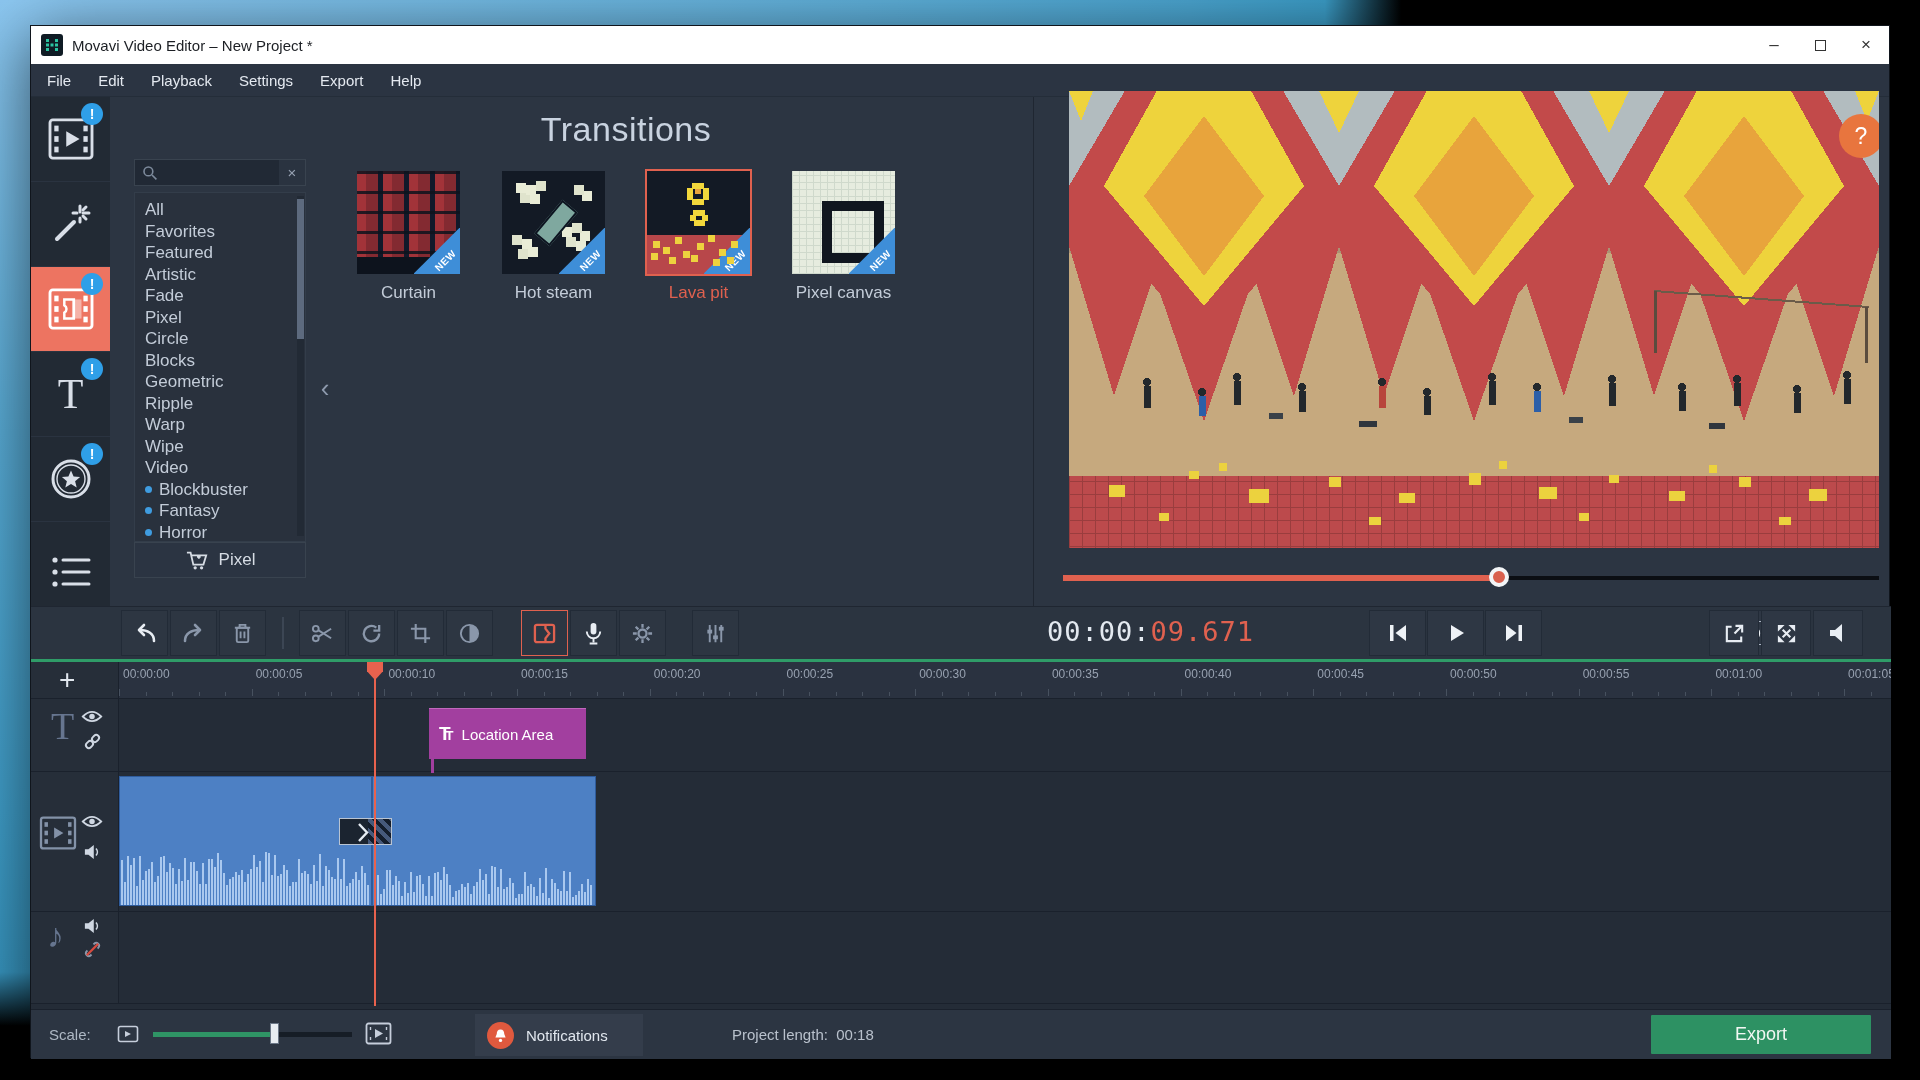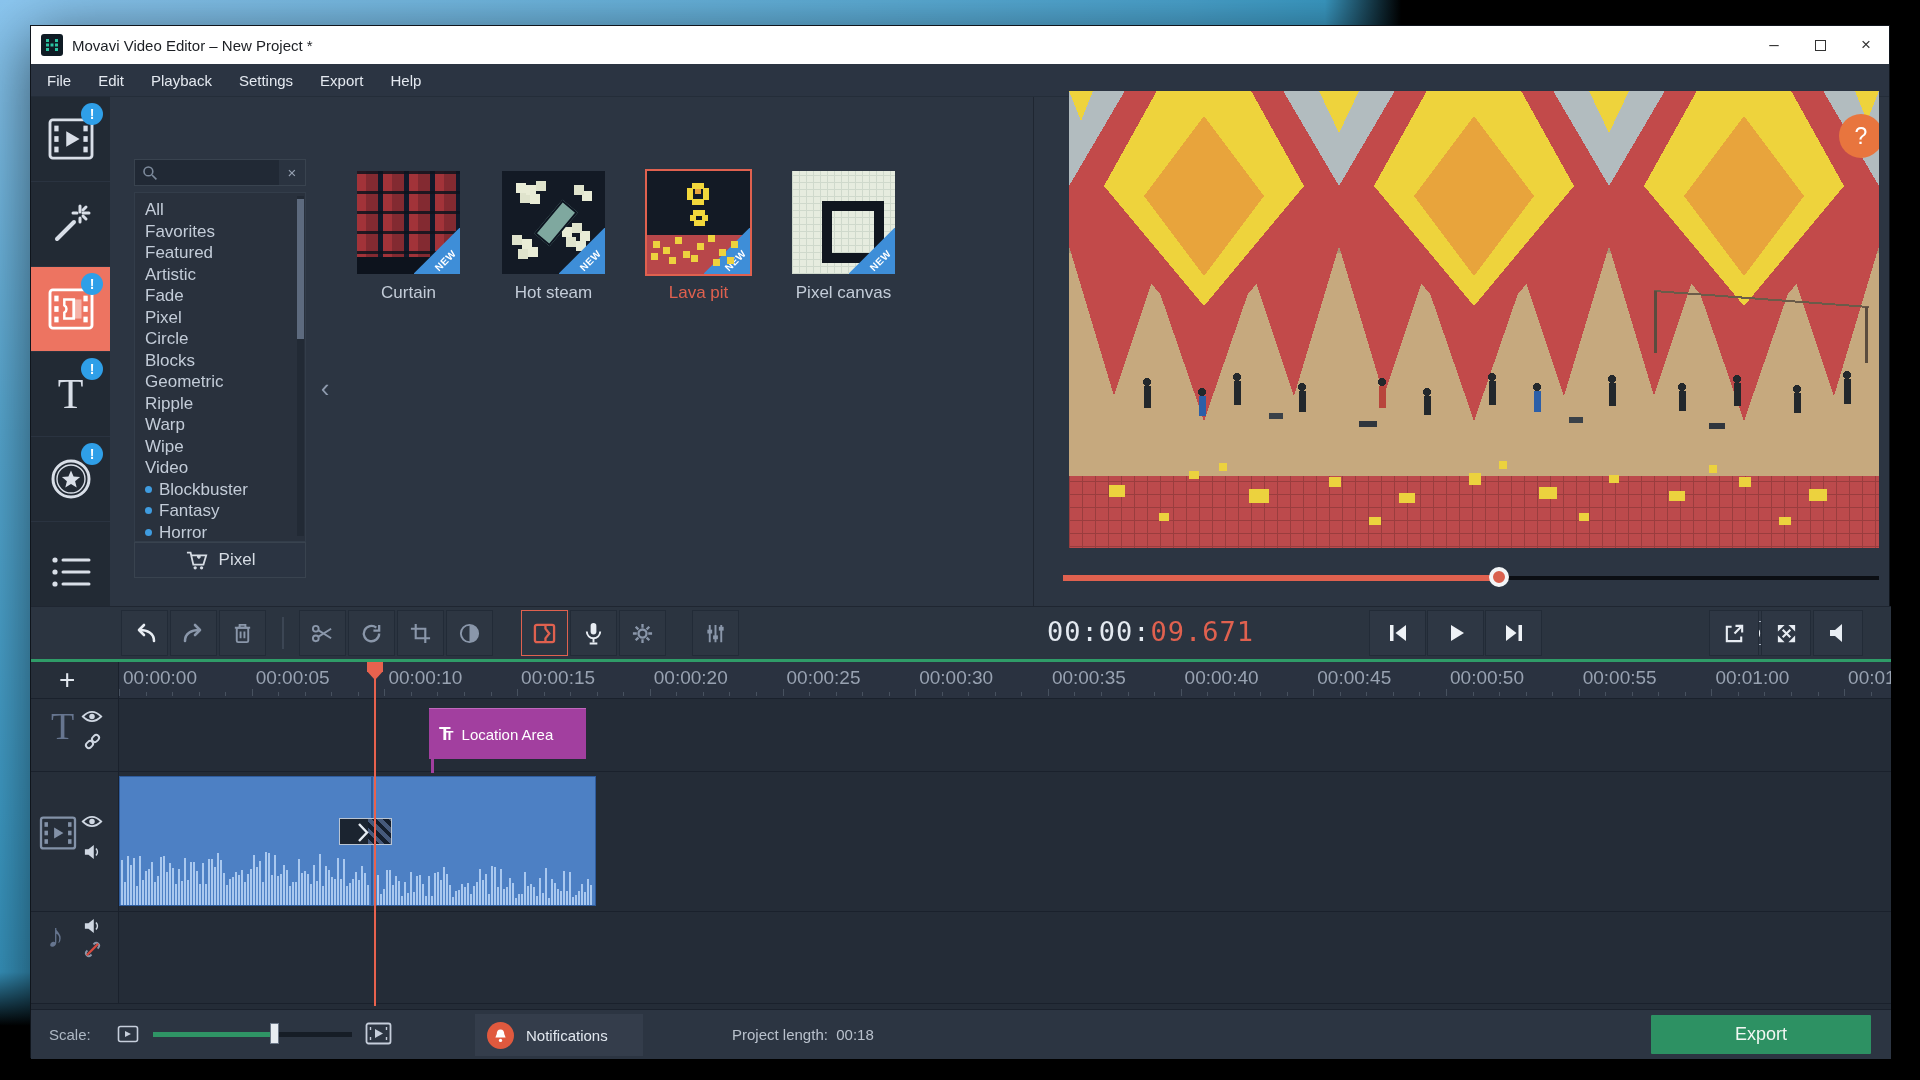--- a/index.html
+++ b/index.html
@@ -94,21 +94,21 @@
 .aspect{position:relative;width:34px;height:24px;display:flex;align-items:center;justify-content:center;font-size:13px;color:#eef2f6}
 .aspect::before,.aspect::after{content:"";position:absolute;top:0;bottom:0;width:5px}
 .aspect::before{left:0;border-left:1.5px solid #aab4c2;border-top:1.5px solid #aab4c2;border-bottom:1.5px solid #aab4c2}
 .aspect::after{right:0;border-right:1.5px solid #aab4c2;border-top:1.5px solid #aab4c2;border-bottom:1.5px solid #aab4c2}
 
 .timeline{position:absolute;left:0;top:633px;width:1860px;height:350px;background:#242c37;overflow:hidden}
 .greenline{position:absolute;left:0;top:0;width:1860px;height:3px;background:#2f9c68}
 .row{position:absolute;left:0;width:1860px;border-bottom:1px solid #1a212c}
 .rail{position:absolute;left:0;top:0;bottom:0;width:88px;border-right:1px solid #1a212c;background:#262e39}
 .rulerrow{top:3px;height:37px;background:#2a3240}
-.rlabel{position:absolute;top:5px;font-size:19px;color:#98a2b1;white-space:nowrap}
+.rlabel{position:absolute;top:5px;font-size:12px;color:#98a2b1;white-space:nowrap}
 .tick{position:absolute;bottom:2px;width:1px;background:#47515f}
 .addtrack{position:absolute;left:28px;top:1px;font-size:28px;color:#e2e8ef;line-height:34px}
 .titlerow{top:40px;height:73px}
 .videorow{top:113px;height:140px}
 .audiorow{top:253px;height:92px}
 .railT{position:absolute;left:20px;top:8px;font-family:"Liberation Serif",serif;font-size:38px;line-height:1;color:#66758f}
 .rail-ico{position:absolute;color:#cfd7e2}
 .titleclip{position:absolute;left:398px;top:9px;width:157px;height:51px;background:#a23f9f;border-top:1px solid #c068bd;display:flex;align-items:center;padding-left:10px;gap:8px;overflow:hidden;color:#fff}
 .tt-big{font-size:19px}.tt-small{font-size:13px;margin-left:-5px}
 .titleclip .lbl{font-size:15px;white-space:nowrap}
@@ -330,20 +330,21 @@
     <svg width="24" height="22" viewBox="0 0 26 24" stroke="#d6dce4" stroke-width="2" fill="none">
         <path d="M2 4h4l3 13h11l3-10H7"></path>
         <circle cx="11" cy="20.5" r="1.8" fill="#d6dce4" stroke="none"></circle>
         <circle cx="18" cy="20.5" r="1.8" fill="#d6dce4" stroke="none"></circle>
         <path d="M13 8.5h4M15 6.5v4"></path>
       </svg>
     <span>Pixel</span>
   </div>
   <div class="collapse">‹</div>
 
+  <div class="gal-title">Transitions</div>
   <div class="cards" id="cards">
       <div class="card">
         <div class="art art-curtain">
           <div class="ribbon">
             <span>NEW</span>
           </div>
         </div>
         <div class="card-label">Curtain</div>
       </div>
       <div class="card">

